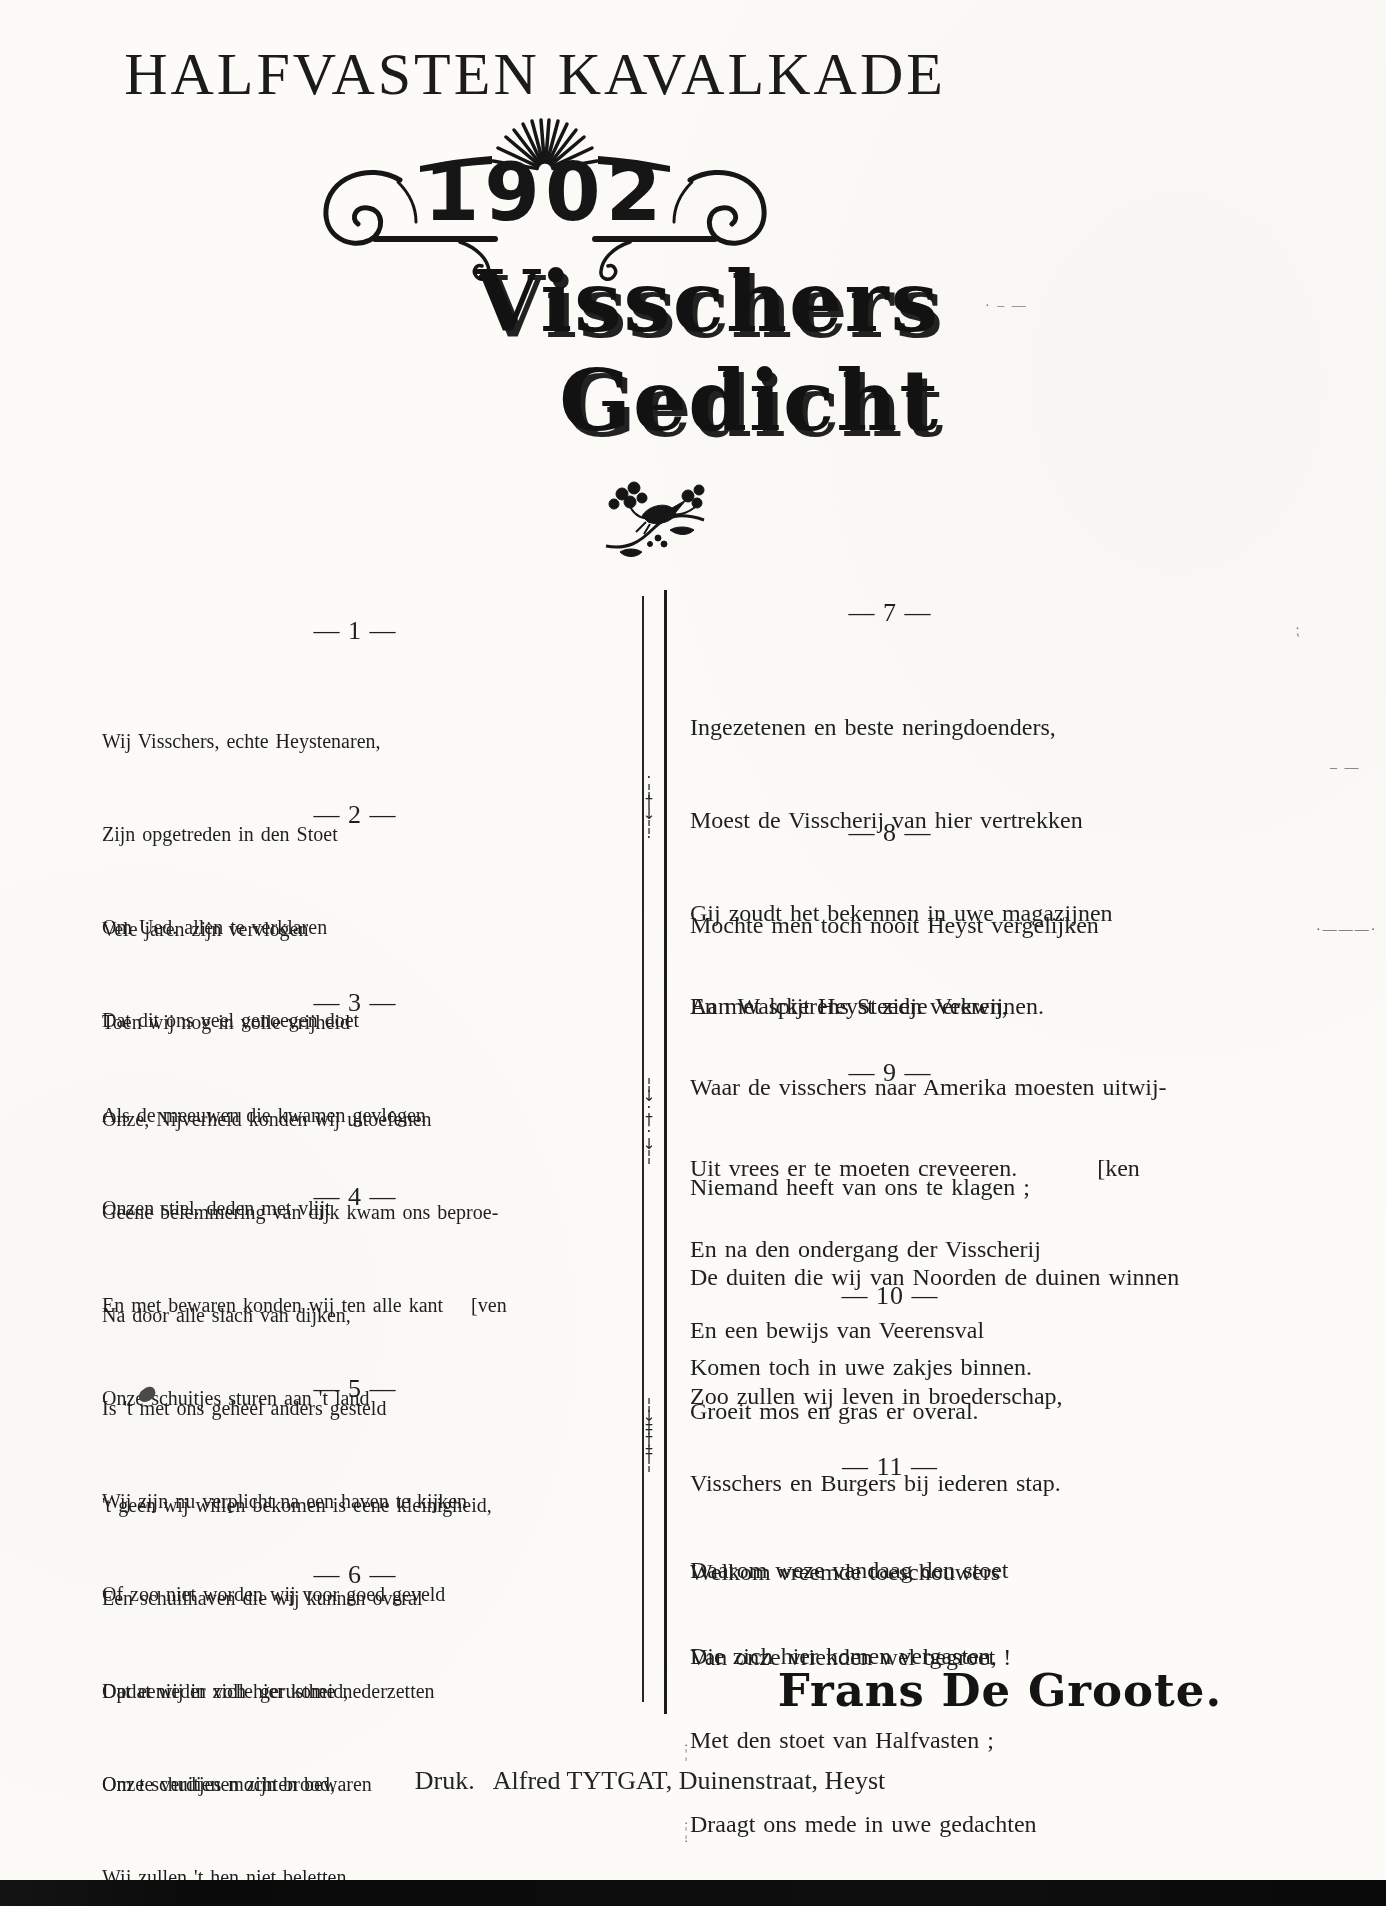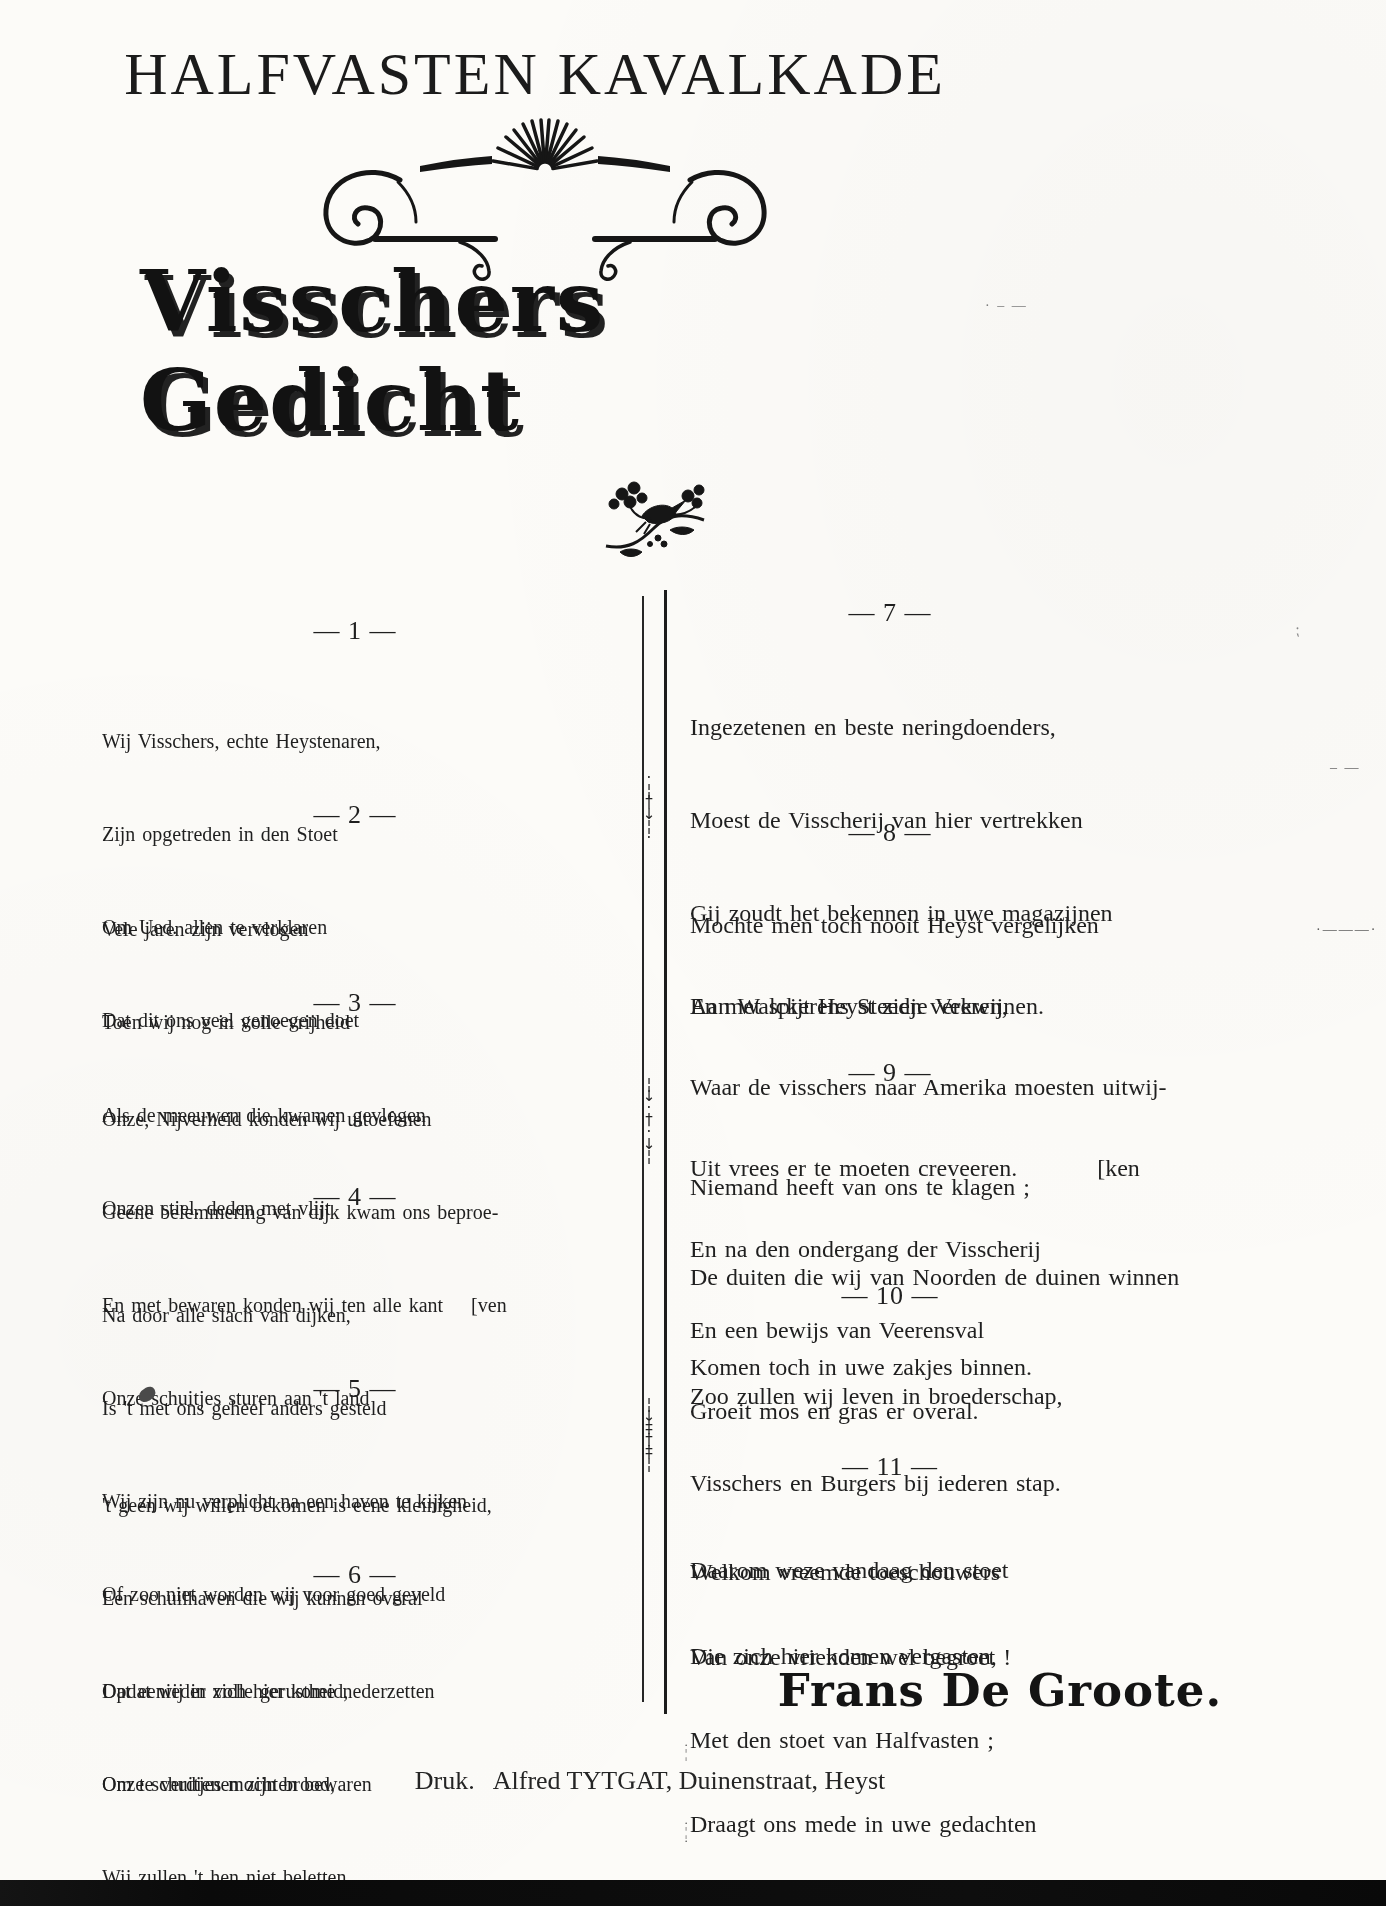--- a/index.html
+++ b/index.html
@@ -29,21 +29,21 @@
   .deco1902{position:absolute;left:310px;top:112px;width:470px;height:170px;}
   .year{
     position:absolute;left:395px;top:146px;width:300px;
     text-align:center;
     font-family:"DejaVu Sans", sans-serif;
     font-size:80px;font-weight:bold;letter-spacing:5px;
     color:#161616;
   }
   .main-title{
     position:absolute;left:140px;top:252px;width:800px;
-    text-align:left;
+    text-align:right;
     font-family:"DejaVu Serif", serif;
     font-size:84px;font-weight:bold;letter-spacing:2px;
     color:#121212;
     text-shadow:5px 6px 0 rgba(10,10,10,0.9);
   }
   .flower-ornament{position:absolute;left:600px;top:472px;width:112px;height:90px;}
 
   
   .divider-line-thin{position:absolute;left:642px;top:596px;width:2px;height:1106px;background:#262626;}
   .divider-line-thick{position:absolute;left:664px;top:590px;width:3px;height:1124px;background:#1c1c1c;}
@@ -123,20 +123,21 @@
         <path d="M40,-26 C52,-14 58,0 58,14" stroke-width="3"></path>
       </g>
 
       <rect x="62" y="124" width="126" height="6" rx="3" fill="#161616" stroke="none"></rect>
       <rect x="282" y="124" width="126" height="6" rx="3" fill="#161616" stroke="none"></rect>
 
       <path d="M150,130 C168,136 178,148 179,159 C180,167 171,170 166,164 C162,159 166,152 172,154" stroke-width="3.5"></path>
       <path d="M320,130 C302,136 292,148 291,159 C290,167 299,170 304,164 C308,159 304,152 298,154" stroke-width="3.5"></path>
     </g>
   </svg>
+  <div class="year">1902</div>
 
   <div class="main-title">Visschers Gedicht</div>
 
   <svg class="flower-ornament" viewBox="0 0 112 90">
     <g fill="#161616" stroke="#161616">
       <path d="M6,74 C28,78 40,70 54,56 C66,44 80,40 104,48" fill="none" stroke-width="3"></path>
       <path d="M20,80 C26,86 36,86 42,80 C36,76 26,76 20,80 Z" stroke-width="1"></path>
       <path d="M70,58 C78,64 88,64 94,58 C88,54 76,54 70,58 Z" stroke-width="1"></path>
 
       <circle cx="22" cy="22" r="6"></circle>

